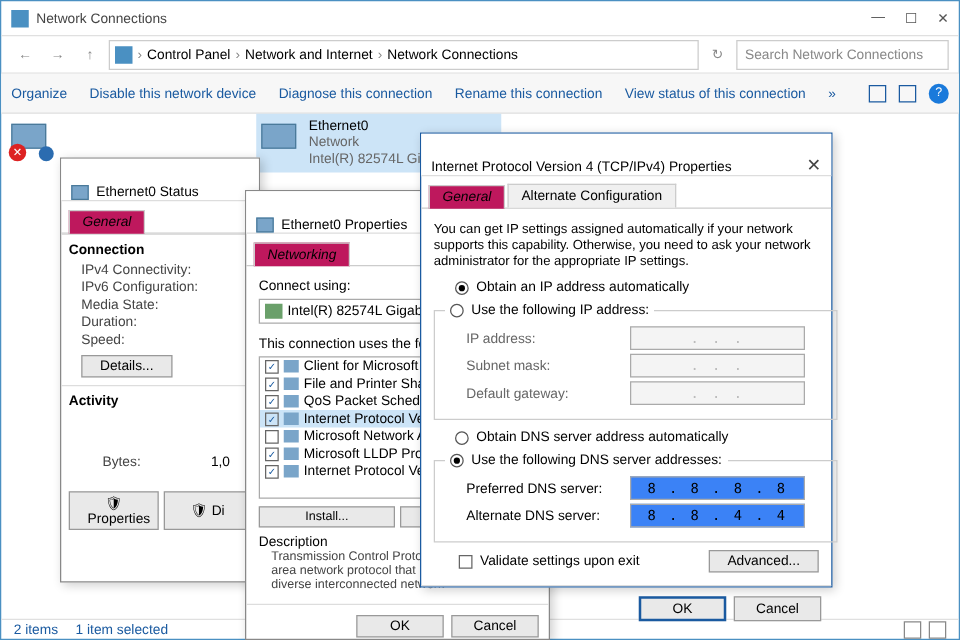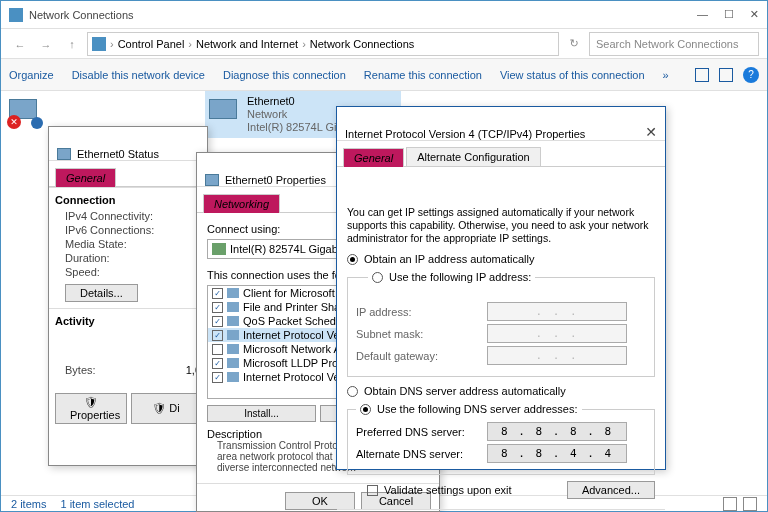--- a/index.html
+++ b/index.html
@@ -46,24 +46,24 @@
 .dlg { position: absolute; background: #fff; border: 1px solid #888; box-shadow: 2px 2px 8px rgba(0,0,0,.2); }
 .dlg-title { height: 34px; display: flex; align-items: flex-end; padding: 0 8px; border-bottom: 1px solid #ddd; background: #fff; }
 .dlg-title .t { flex: 1; }
 .dlg-title .x { color: #444; font-size: 14px; }
 .tabstrip { display: flex; border-bottom: 1px solid #ccc; padding: 6px 6px 0 6px; gap: 2px; }
 .tab { border: 1px solid #ccc; border-bottom: none; padding: 3px 10px; background: #f0f0f0; }
 .tab.active { background: #be185d; position: relative; top: 1px; font-style: italic; }
 .dlg-body { padding: 10px; }
 .group { border: 1px solid #ccc; margin: 6px 0; padding: 8px; position: relative; }
 .group legend, .section-title { background: #fff; padding: 0 4px; font-size: 11px; }
-.formrow { display: flex; align-items: center; margin: 3px 0; gap: 6px; }
+.formrow { display: flex; align-items: center; margin: 3px 17px; gap: 6px; }
 .lbl { width: 125px; color: #666; }
 .lbl.enabled { color: #000; }
-.ipbox { width: 140px; height: 19px; border: 1px solid #aaa; background: #e5e5e5; display: flex; align-items: center; justify-content: space-around; font-family: monospace; padding: 0 4px; letter-spacing: 2px; }
+.ipbox { width: 140px; height: 19px; border: 1px solid #aaa; background: #3b82f6; display: flex; align-items: center; justify-content: space-around; font-family: monospace; padding: 0 4px; letter-spacing: 2px; }
 .ipbox.disabled { background: #f4f4f4; color: #bbb; }
 .btn { border: 1px solid #999; background: #e9e9e9; padding: 2px 14px; min-width: 70px; }
 .btn.primary { border: 2px solid #1a5aa0; }
 .dlg-buttons { display: flex; justify-content: flex-end; gap: 6px; padding: 8px; border-top: 1px solid #ddd; }
 
 .status-dlg { left: 48px; top: 126px; width: 160px; height: 340px; z-index: 1; }
 .status-dlg .section { border-top: 1px solid #ddd; padding: 6px; }
 .status-dlg .section h4 { color: #000; margin-bottom: 4px; }
 .status-dlg .kv { color: #444; margin: 2px 0 2px 10px; }
 
@@ -75,21 +75,21 @@
 .proto-icon { width: 12px; height: 10px; background: #7aa5c9; }
 .btnrow { display: flex; gap: 4px; margin: 6px 0; }
 .btnrow .btn { flex: 1; font-size: 10px; padding: 2px 0; }
 .desc { font-size: 10px; color: #444; }
 .txtbox { border: 1px solid #aaa; height: 20px; display: flex; align-items: center; padding: 0 4px; gap: 4px; }
 .nic-icon { width: 14px; height: 12px; background: #6aa06a; }
 
 .ipv4-dlg { left: 336px; top: 106px; width: 330px; height: 364px; z-index: 3; border: 1px solid #1a5aa0; }
 .radio { width: 11px; height: 11px; border: 1px solid #555; border-radius: 50%; display: inline-flex; align-items: center; justify-content: center; }
 .radio .dot { width: 5px; height: 5px; border-radius: 50%; background: #000; }
-.infotext { font-size: 10.5px; line-height: 13px; margin-bottom: 8px; margin-top: 29px; }
+.infotext { font-size: 10.5px; line-height: 13px; margin-bottom: 8px; }
 .adv-row { display: flex; align-items: center; margin-top: 6px; margin-left: 20px; }
 .adv-row .spacer { flex: 1; }
 </style>
 </head>
 <body>
 
 <div class="main-window">
   <div class="titlebar">
     <div class="icon"></div>
     <div class="title">Network Connections</div>
@@ -165,21 +165,21 @@
   <div class="dlg-title">
     <div class="net-icon" style="width:14px;height:12px;margin-right:6px"></div>
     <div class="t">Ethernet0 Status</div>
   </div>
   <div class="tabstrip">
     <div class="tab active">General</div>
   </div>
   <div class="section">
     <h4>Connection</h4>
     <div class="kv">IPv4 Connectivity:</div>
-    <div class="kv">IPv6 Connections:</div>
+    <div class="kv">IPv6 Configuration:</div>
     <div class="kv">Media State:</div>
     <div class="kv">Duration:</div>
     <div class="kv">Speed:</div>
     <div style="margin:6px 0 0 10px"><button class="btn">Details...</button></div>
   </div>
   <div class="section">
     <h4>Activity</h4>
     <div style="height:28px"></div>
     <div class="formrow">
         <span class="kv">Bytes:</span>
@@ -269,21 +269,21 @@
   <div class="dlg-body">
     <div class="infotext">You can get IP settings assigned automatically if your network supports this capability. Otherwise, you need to ask your network administrator for the appropriate IP settings.</div>
 
     <div class="formrow">
         <span class="radio">
           <span class="dot"></span>
         </span>
         <span>Obtain an IP address automatically</span>
       </div>
     <fieldset class="group" style="padding-top:4px">
-      <legend class="formrow" style="margin:12px">
+      <legend class="formrow" style="margin:0">
           <span class="radio"></span>
           <span>Use the following IP address:</span>
         </legend>
       <div class="formrow">
           <span class="lbl">IP address:</span>
           <div class="ipbox disabled">.   .   .</div>
         </div>
       <div class="formrow">
           <span class="lbl">Subnet mask:</span>
           <div class="ipbox disabled">.   .   .</div>

